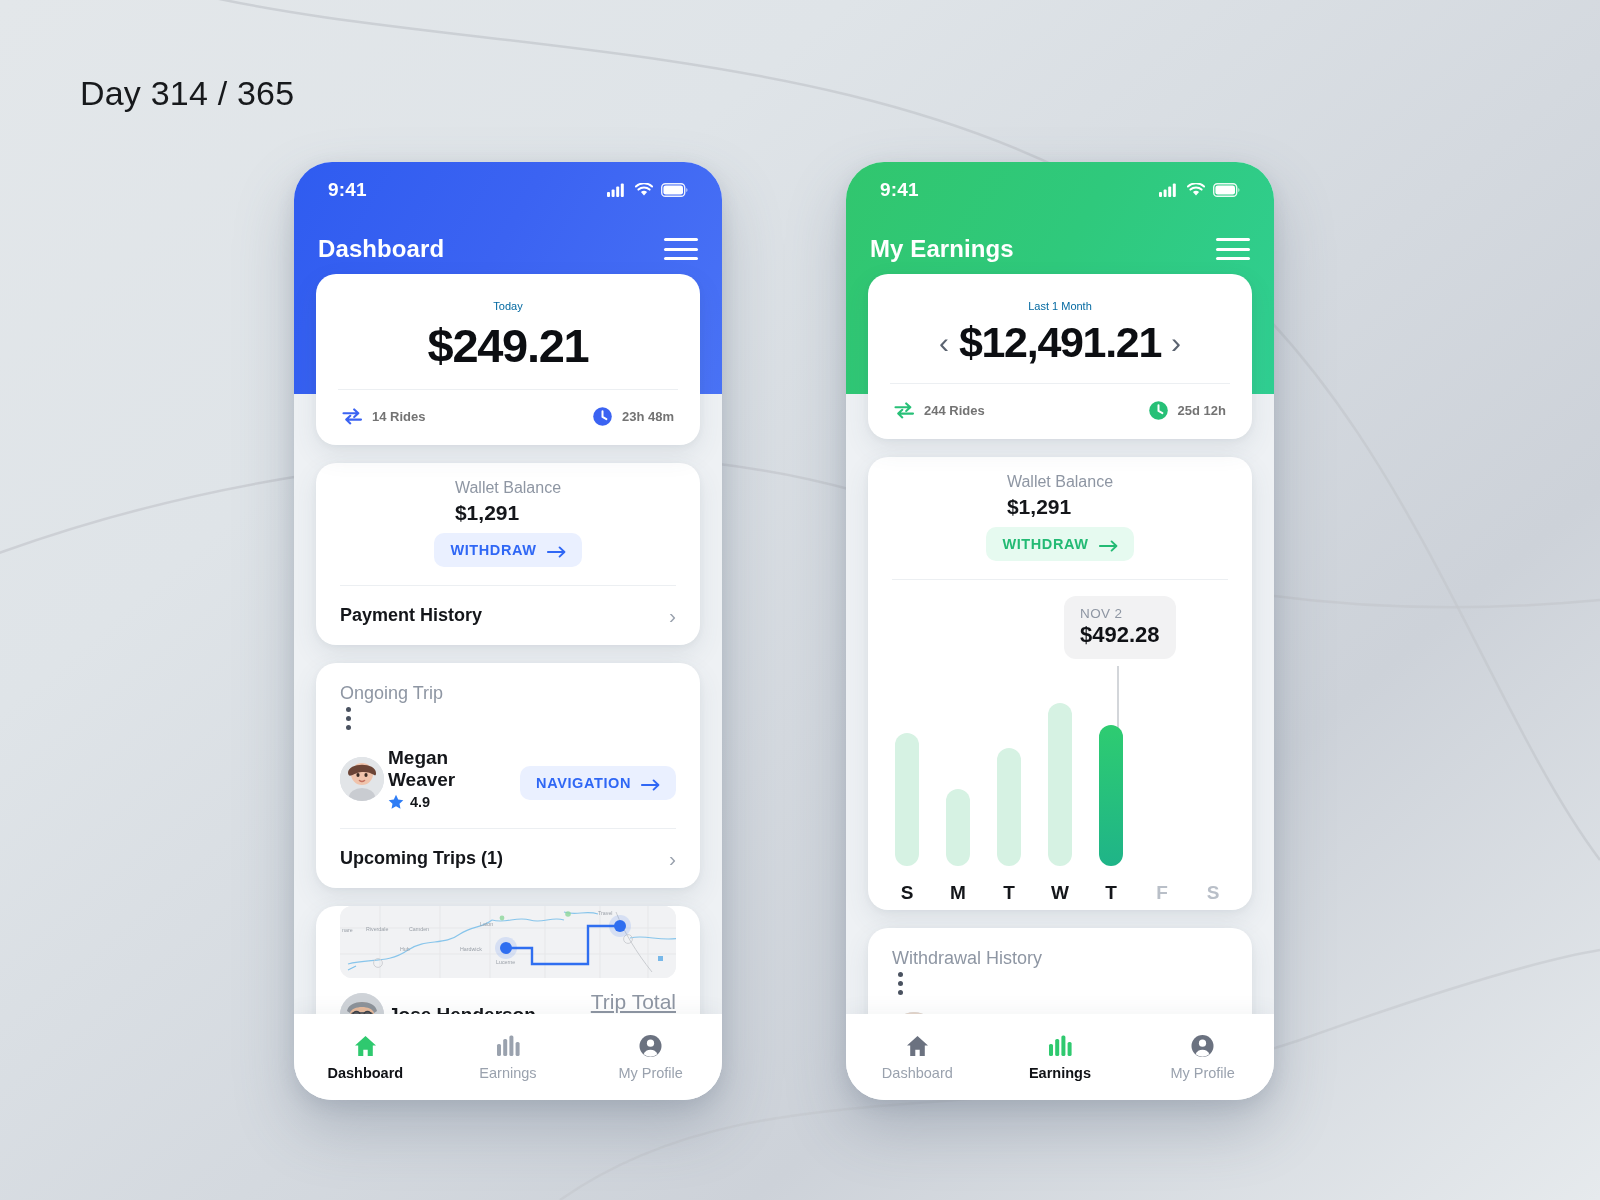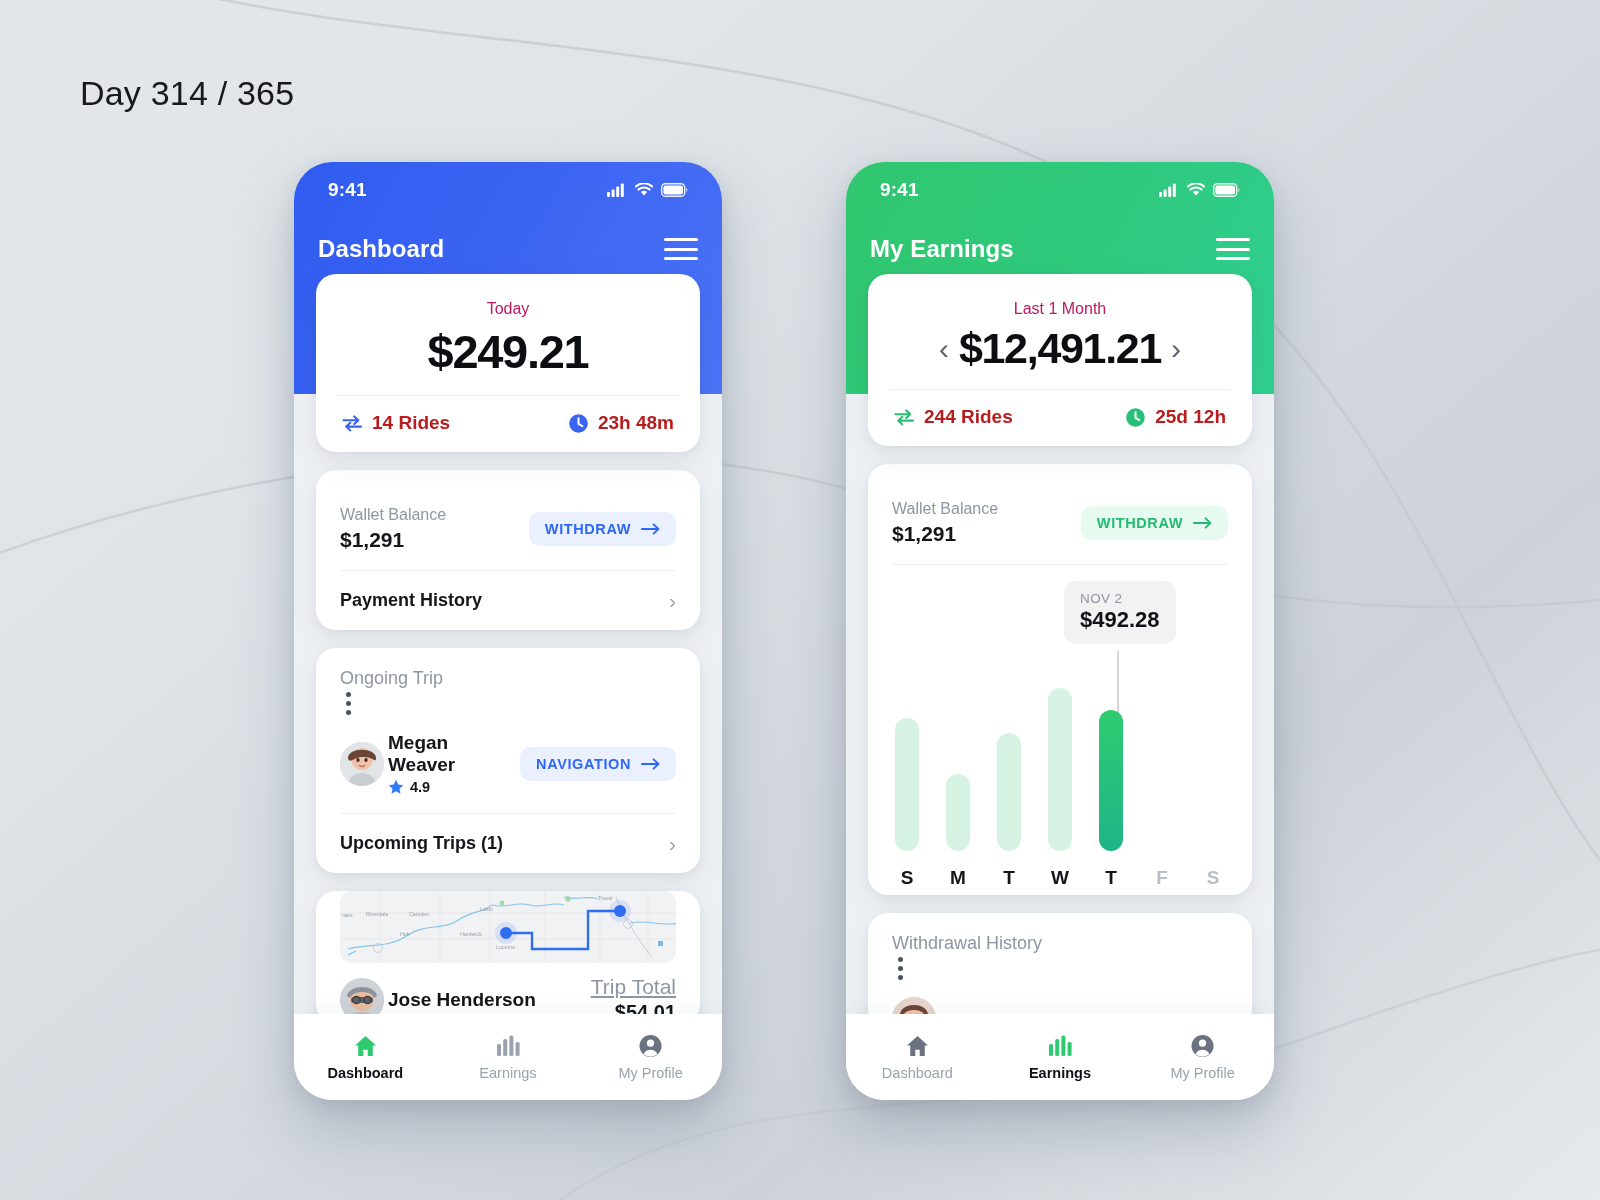--- a/index.html
+++ b/index.html
@@ -67,38 +67,39 @@
   .content { position: absolute; top: 112px; left: 0; right: 0; padding: 0 22px; }
 
   .card {
     background:#fff; border-radius: 20px;
     box-shadow: 0 10px 26px rgba(70,85,105,0.10), 0 2px 6px rgba(70,85,105,0.06);
     margin-bottom: 18px;
   }
 
   
   .sum-card { padding: 22px 24px 0 24px; position: relative; }
-  .sum-label { text-align:center; font-size: 16px; color:#be185d; margin-top: 4px; }
+  .sum-label { text-align:center; font-size: 11px; color:#0369a1; margin-top: 4px; }
   .sum-amount-row { display:flex; align-items:center; justify-content:center; gap: 4px; margin: 6px 0 16px; }
   .sum-amount { font-size: 47px; font-weight: 800; color:#0c0e12; letter-spacing:-1.3px; }
   .sum-amount.sm { font-size: 43px; }
   .chev { color:#5b6370; font-size: 30px; font-weight: 300; line-height:1; cursor:pointer; user-select:none; padding: 0 6px; }
   .sum-divider { height:1px; background:#eceff2; margin: 0 -2px; }
   .sum-stats { display:flex; align-items:center; justify-content:space-between; padding: 16px 2px 18px; }
-  .stat { display:flex; align-items:center; gap: 9px; font-size: 19px; font-weight: 700; color:#b91c1c; }
-
-  
-  .wallet-row { display:flex; align-items:center; justify-content:space-between; padding: 36px 24px 18px; }
+  .stat { display:flex; align-items:center; gap: 9px; font-size: 13px; font-weight: 700; color:#737373; }
+
+  
+  .wallet-row { display:flex; align-items:center; justify-content:space-between; padding: 16px 24px 18px; flex-direction: column; }
   .wallet-label { font-size:16px; color:#8e96a3; margin-bottom: 4px; }
   .wallet-amount { font-size: 21px; font-weight:700; color:#14161a; }
   .pill {
-    display:inline-flex; align-items:center; gap:10px;
+    display:inline-flex; align-items:flex-end; gap:10px;
     padding: 9px 16px; border-radius: 10px;
     font-size: 14.5px; font-weight: 700; letter-spacing: .6px;
     cursor: pointer;
+    margin-top: 8px;
   }
   .pill-blue  { background:#eaf0ff; color:#2f67f5; }
   .pill-green { background:#e6faf0; color:#23ba74; }
 
   .row-divider { height:1px; background:#eceff2; margin: 0 24px; }
   .list-row {
     display:flex; align-items:center; justify-content:space-between;
     padding: 19px 24px; cursor:pointer;
   }
   .list-row-title { font-size: 18px; font-weight: 700; color:#14161a; }

